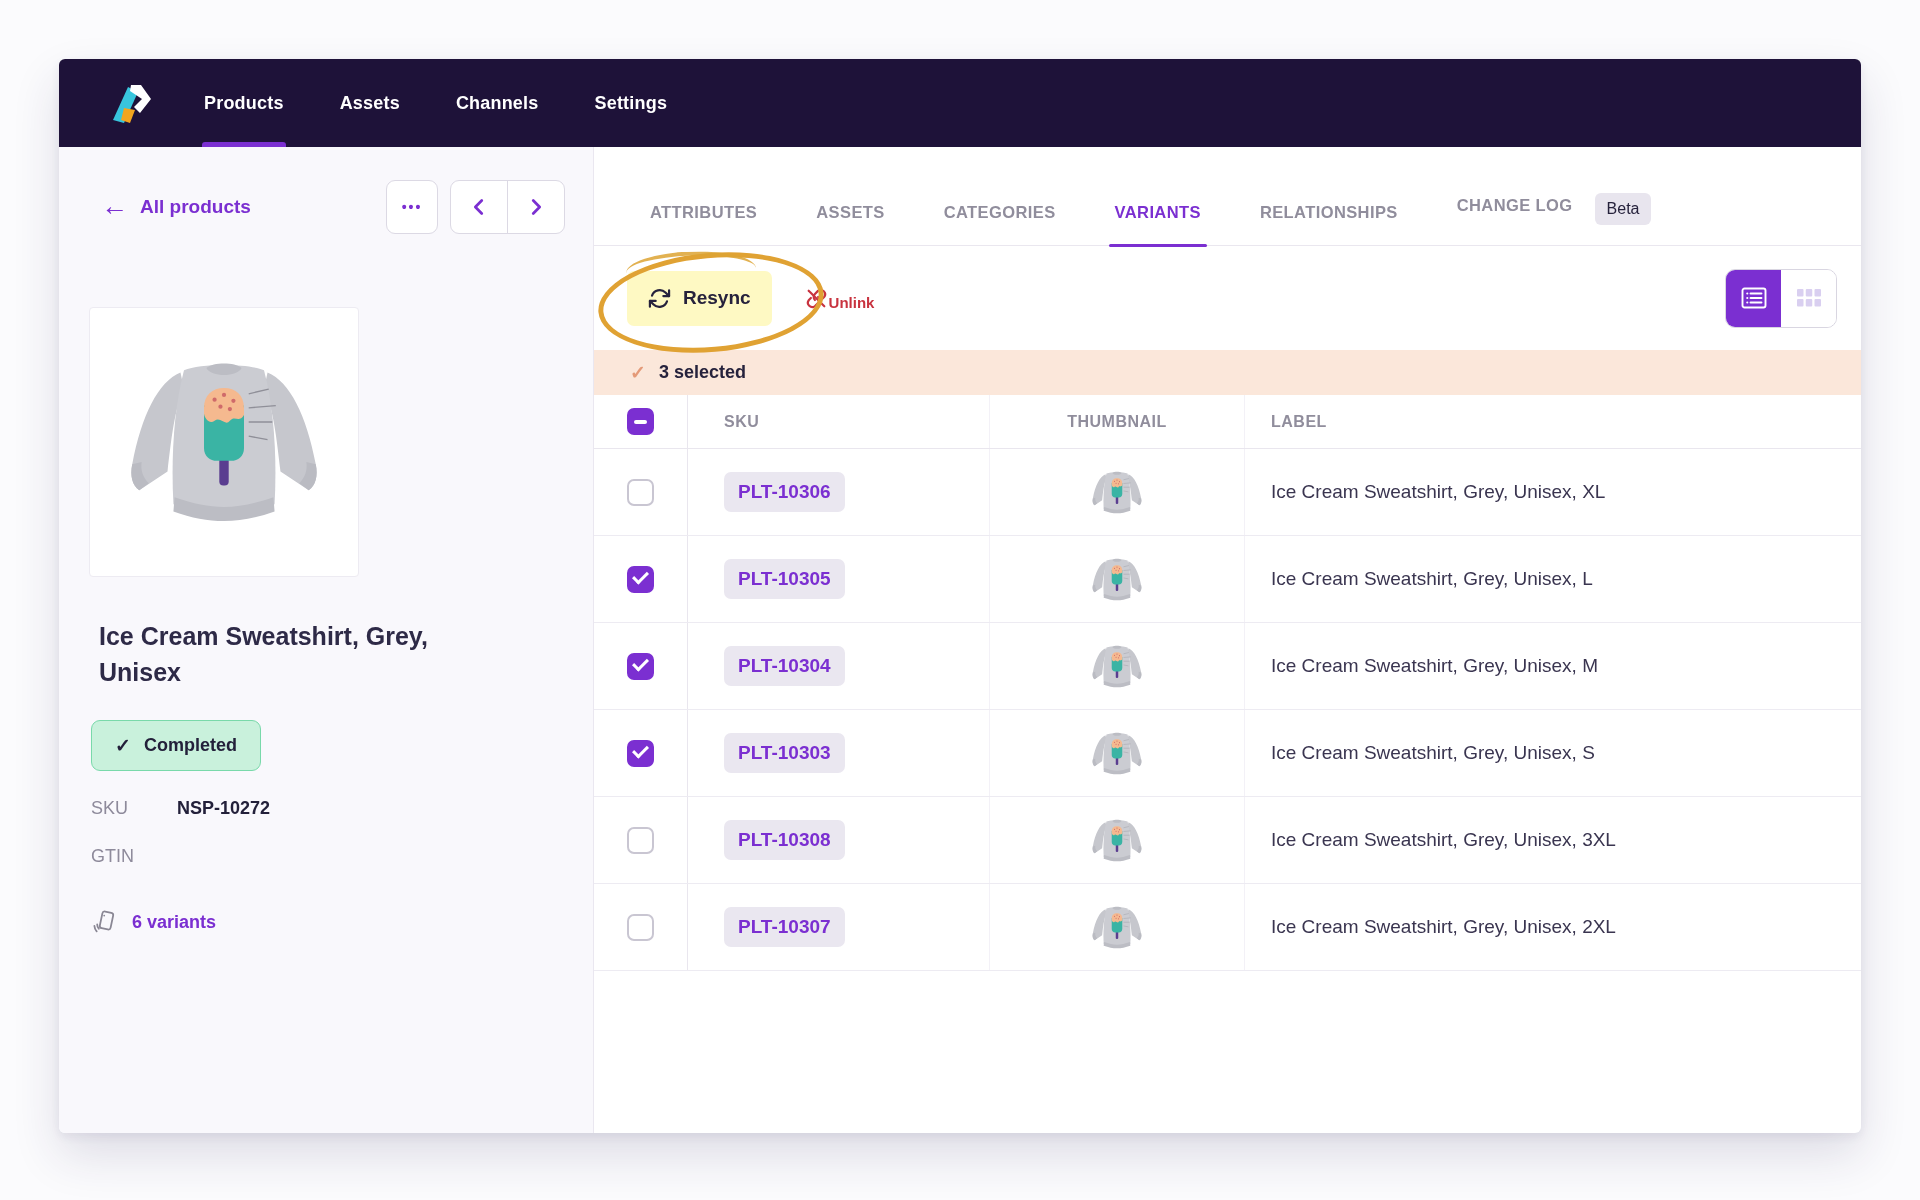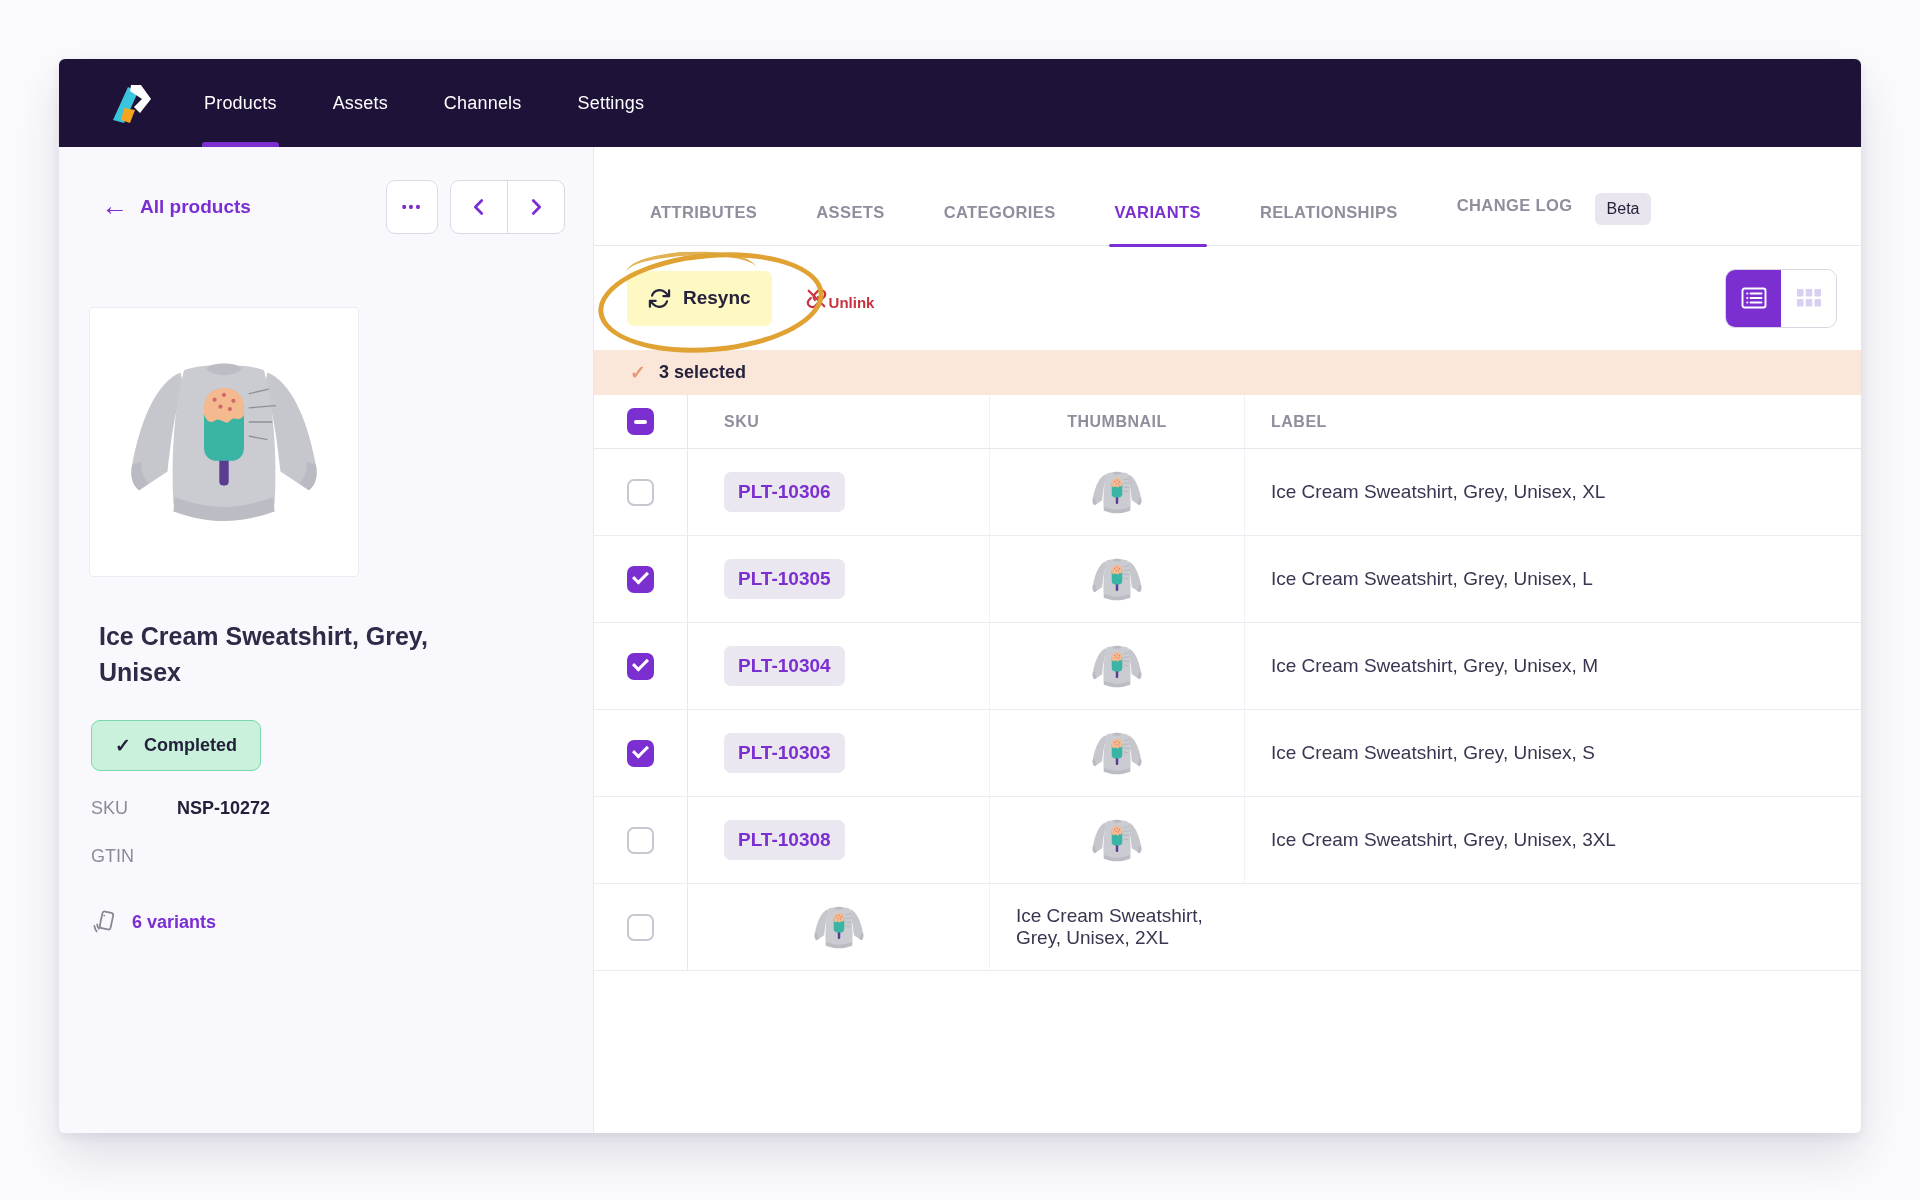--- a/index.html
+++ b/index.html
@@ -15,21 +15,21 @@
     box-shadow:0 22px 48px rgba(45,35,85,.14),0 4px 10px rgba(45,35,85,.07);
   }
   
   .topnav{
     height:88px;background:#1e1239;border-radius:6px 6px 0 0;
     display:flex;align-items:center;padding-left:51px;box-sizing:border-box;
   }
   .logo{margin-right:48px;display:flex;align-items:center;}
   .nav-item{
     position:relative;height:88px;display:flex;align-items:center;
-    color:#fff;font-size:18px;font-weight:400;letter-spacing:.2px;
+    color:#fff;font-size:18px;font-weight:700;letter-spacing:.2px;
     margin-right:56px;cursor:pointer;white-space:nowrap;
   }
   .nav-item.active::after{
     content:"";position:absolute;left:-2px;right:-2px;bottom:0;height:5px;
     background:#7b2fd1;border-radius:3px 3px 0 0;
   }
   
   .content{display:flex;height:986px;}
   
   .sidebar{
@@ -424,20 +424,23 @@
                 </svg>
               </span>
             </div>
           <div class="c-label"><span>Ice Cream Sweatshirt, Grey, Unisex, 3XL</span></div>
         </div>
 
         <div class="trow">
           <div class="c-check">
               <span class="checkbox"></span>
             </div>
+          <div class="c-sku">
+              <span class="sku-pill">PLT-10307</span>
+            </div>
           <div class="c-thumb">
               <span class="thumb">
                 <svg width="62" height="53" viewBox="0 0 200 170">
                   <use href="#sweat"></use>
                 </svg>
               </span>
             </div>
           <div class="c-label"><span>Ice Cream Sweatshirt, Grey, Unisex, 2XL</span></div>
         </div>
       </div>

